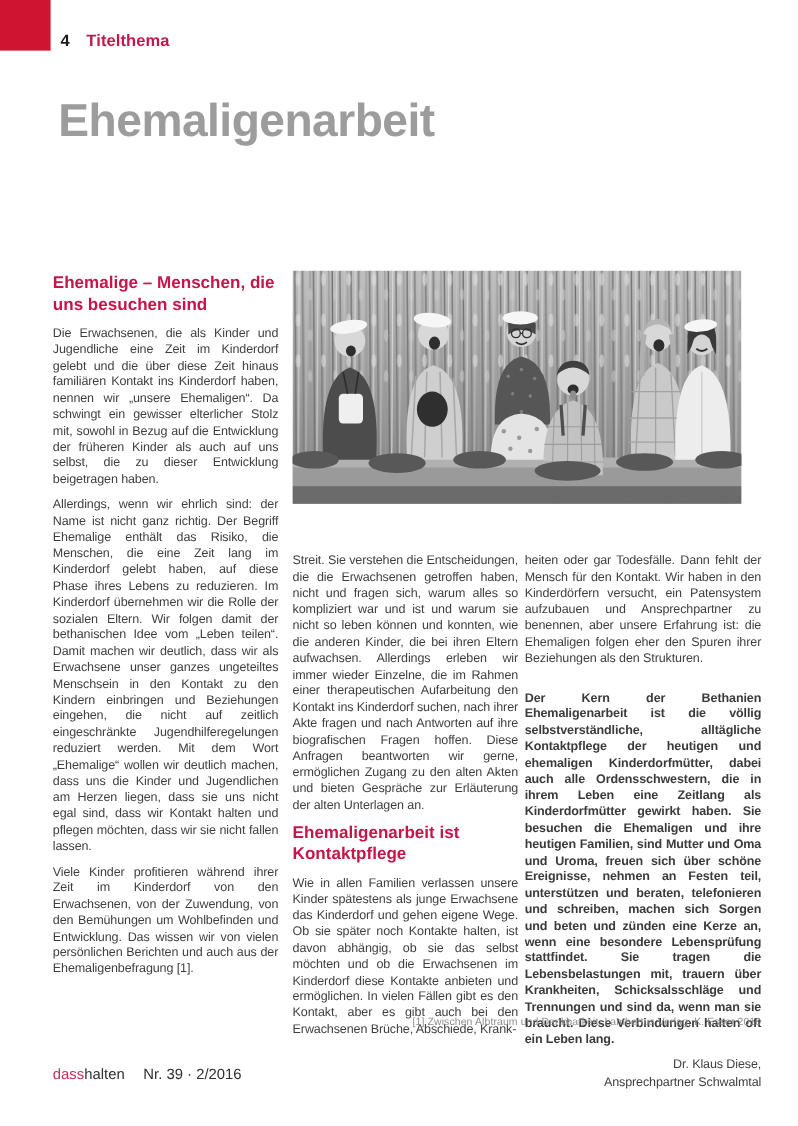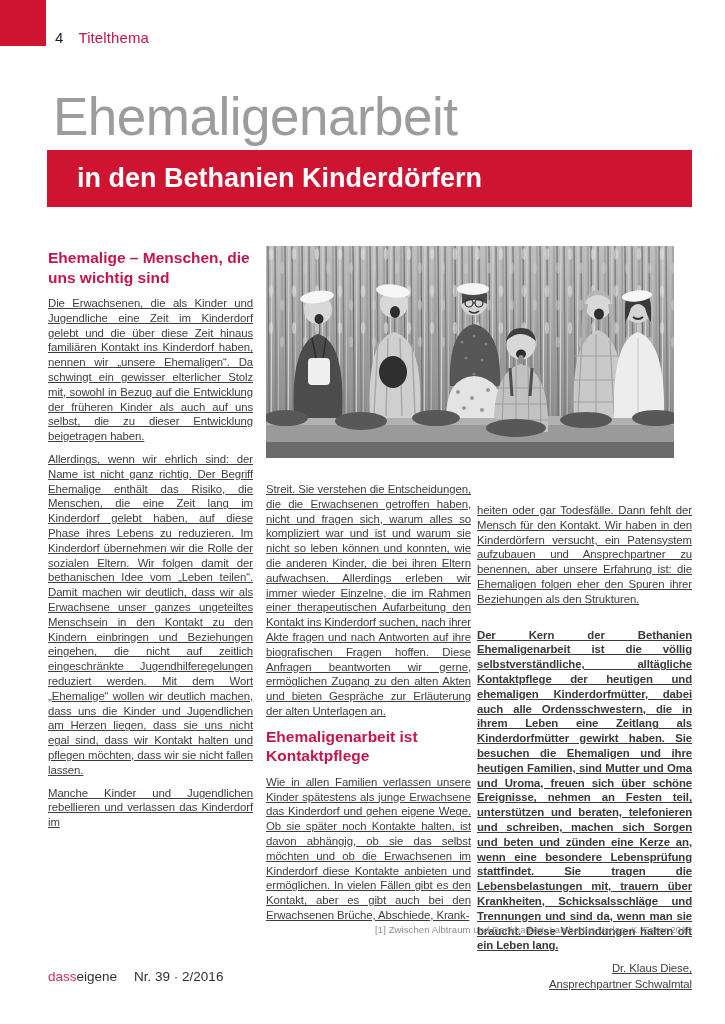--- a/index.html
+++ b/index.html
@@ -1,46 +1,46 @@
 <!DOCTYPE html>
 <html lang="de"><head>
 <meta charset="utf-8">
 <style>
   html,body { margin:0; padding:0; background:#ffffff; }
   .page {
     position:relative; width:725px; height:1024px; background:#ffffff;
     font-family:"Liberation Sans", sans-serif; overflow:hidden;
   }
   .corner-square { position:absolute; left:0; top:0; width:46px; height:46px; background:#ce1430; }
-  .kicker { position:absolute; left:55px; top:29px; font-size:15px; font-weight:normal; letter-spacing:0.1px; }
+  .kicker { position:absolute; left:55px; top:29px; font-size:15px; font-weight:bold; letter-spacing:0.1px; }
   .kicker .num { color:#1b1b1b; margin-right:15px; }
   .kicker .sec { color:#c31649; }
   .main-title {
-    position:absolute; left:53px; top:86px; font-size:53px; font-weight:normal;
+    position:absolute; left:53px; top:86px; font-size:42px; font-weight:bold;
     color:#9c9c9c; letter-spacing:-0.5px; white-space:nowrap;
   }
   .banner {
     position:absolute; left:47px; top:150px; width:645px; height:57px;
     background:#ce1430; color:#ffffff; font-size:27px; font-weight:bold;
     line-height:57px; padding-left:30px; box-sizing:border-box; white-space:nowrap;
   }
   .photo-frame { position:absolute; left:266px; top:246px; width:408px; height:212px; }
   .photo-frame svg { display:block; }
   .col {
     position:absolute; font-size:11.4px; line-height:14.8px; color:#3e3e3e;
     text-align:justify; letter-spacing:-0.1px; hyphens:auto; overflow-wrap:break-word;
   }
-  .col p { margin:0 0 8px 0;text-decoration:underline; }
+  .col p { margin:0 0 8px 0; }
   .col h2 {
     font-size:15.5px; line-height:19.5px; color:#c31649; font-weight:bold;
     margin:0 0 9px 0; text-align:left; letter-spacing:0;
   }
   .col h2.later { }
   .col1 { left:48px;  top:248px; width:205px; }
-  .col2 { left:266px; top:482px; width:205px; }
+  .col2 { left:266px; top:503px; width:205px; }
   .col3 { left:477px; top:503px; width:215px; }
   .bold-para { font-weight:bold; color:#3a3a3a; margin-top:21px !important; }
   .signature { margin-top:25px; text-align:right; line-height:15.5px; }
   .footer-left { position:absolute; left:48px; top:969px; font-size:13.5px; color:#2f2f2f; }
   .footer-left .red { color:#c4315b; }
   .footer-left .issue { margin-left:5px;padding-left:12px; }
   .footer-right { position:absolute; right:33px; top:924px; font-size:9.5px; color:#8c8c8c; letter-spacing:0.1px; }
 </style>
 </head>
 <body>
@@ -48,21 +48,20 @@
 <div class="page">
 
   <div class="corner-square"></div>
 
   <div class="kicker">
     <span class="num">4</span><span class="sec">Titelthema</span>
   </div>
 
   <div class="main-title">Ehemaligenarbeit</div>
 
-  <div class="banner">in den Bethanien Kinderdörfern</div>
 
   <div class="photo-frame">
     <svg width="408" height="212" viewBox="0 0 408 212" xmlns="http://www.w3.org/2000/svg">
       <defs>
         <linearGradient id="bgGrad" x1="0" x2="0" y1="0" y2="1">
           <stop offset="0" stop-color="#bdbdbd"></stop>
           <stop offset="0.75" stop-color="#8f8f8f"></stop>
           <stop offset="1" stop-color="#7a7a7a"></stop>
         </linearGradient>
         <pattern id="stalks" width="17" height="212" patternUnits="userSpaceOnUse">
@@ -173,40 +172,40 @@
         <ellipse cx="95" cy="175" rx="26" ry="9"></ellipse>
         <ellipse cx="170" cy="172" rx="24" ry="8"></ellipse>
         <ellipse cx="250" cy="182" rx="30" ry="9"></ellipse>
         <ellipse cx="320" cy="174" rx="26" ry="8"></ellipse>
         <ellipse cx="390" cy="172" rx="24" ry="8"></ellipse>
       </g>
     </svg>
   </div>
 
   <div class="col col1">
-    <h2>Ehemalige – Menschen, die uns wichtig sind</h2>
+    <h2>Ehemalige – Menschen, die uns besuchen sind</h2>
     <p>Die Erwachsenen, die als Kinder und Jugendliche eine Zeit im Kinderdorf gelebt und die über diese Zeit hinaus familiären Kontakt ins Kinderdorf haben, nennen wir „unsere Ehemaligen“. Da schwingt ein gewisser elterlicher Stolz mit, sowohl in Bezug auf die Entwicklung der früheren Kinder als auch auf uns selbst, die zu dieser Entwicklung beigetragen haben.</p>
     <p>Allerdings, wenn wir ehrlich sind: der Name ist nicht ganz richtig. Der Begriff Ehemalige enthält das Risiko, die Menschen, die eine Zeit lang im Kinderdorf gelebt haben, auf diese Phase ihres Lebens zu reduzieren. Im Kinderdorf übernehmen wir die Rolle der sozialen Eltern. Wir folgen damit der bethanischen Idee vom „Leben teilen“. Damit machen wir deutlich, dass wir als Erwachsene unser ganzes ungeteiltes Menschsein in den Kontakt zu den Kindern einbringen und Beziehungen eingehen, die nicht auf zeitlich eingeschränkte Jugendhilferegelungen reduziert werden. Mit dem Wort „Ehemalige“ wollen wir deutlich machen, dass uns die Kinder und Jugendlichen am Herzen liegen, dass sie uns nicht egal sind, dass wir Kontakt halten und pflegen möchten, dass wir sie nicht fallen lassen.</p>
-    <p>Manche Kinder und Jugendlichen rebellieren und verlassen das Kinderdorf im</p>
+    <p>Viele Kinder profitieren während ihrer Zeit im Kinderdorf von den Erwachsenen, von der Zuwendung, von den Bemühungen um Wohlbefinden und Entwicklung. Das wissen wir von vielen persönlichen Berichten und auch aus der Ehemaligenbefragung [1].</p>
   </div>
 
   <div class="col col2">
     <p>Streit. Sie verstehen die Entscheidungen, die die Erwachsenen getroffen haben, nicht und fragen sich, warum alles so kompliziert war und ist und warum sie nicht so leben können und konnten, wie die anderen Kinder, die bei ihren Eltern aufwachsen. Allerdings erleben wir immer wieder Einzelne, die im Rahmen einer therapeutischen Aufarbeitung den Kontakt ins Kinderdorf suchen, nach ihrer Akte fragen und nach Antworten auf ihre biografischen Fragen hoffen. Diese Anfragen beantworten wir gerne, ermöglichen Zugang zu den alten Akten und bieten Gespräche zur Erläuterung der alten Unterlagen an.</p>
     <h2 class="later">Ehemaligenarbeit ist Kontaktpflege</h2>
     <p>Wie in allen Familien verlassen unsere Kinder spätestens als junge Erwachsene das Kinderdorf und gehen eigene Wege. Ob sie später noch Kontakte halten, ist davon abhängig, ob sie das selbst möchten und ob die Erwachsenen im Kinderdorf diese Kontakte anbieten und ermöglichen. In vielen Fällen gibt es den Kontakt, aber es gibt auch bei den Erwachsenen Brüche, Abschiede, Krank-</p>
   </div>
 
   <div class="col col3">
     <p>heiten oder gar Todesfälle. Dann fehlt der Mensch für den Kontakt. Wir haben in den Kinderdörfern versucht, ein Patensystem aufzubauen und Ansprechpartner zu benennen, aber unsere Erfahrung ist: die Ehemaligen folgen eher den Spuren ihrer Beziehungen als den Strukturen.</p>
     <p class="bold-para">Der Kern der Bethanien Ehemaligenarbeit ist die völlig selbstverständliche, alltägliche Kontaktpflege der heutigen und ehemaligen Kinderdorfmütter, dabei auch alle Ordensschwestern, die in ihrem Leben eine Zeitlang als Kinderdorfmütter gewirkt haben. Sie besuchen die Ehemaligen und ihre heutigen Familien, sind Mutter und Oma und Uroma, freuen sich über schöne Ereignisse, nehmen an Festen teil, unterstützen und beraten, telefonieren und schreiben, machen sich Sorgen und beten und zünden eine Kerze an, wenn eine besondere Lebensprüfung stattfindet. Sie tragen die Lebensbelastungen mit, trauern über Krankheiten, Schicksalsschläge und Trennungen und sind da, wenn man sie braucht. Diese Verbindungen halten oft ein Leben lang.</p>
     <p class="signature">
       <span>Dr. Klaus Diese,</span><br>
       <span>Ansprechpartner Schwalmtal</span>
     </p>
   </div>
 
   <div class="footer-left">
-    <span class="red">dass</span><span>eigene</span><span class="issue">Nr. 39 · 2/2016</span>
+    <span class="red">dass</span><span>halten</span><span class="issue">Nr. 39 · 2/2016</span>
   </div>
 
   <div class="footer-right">[1] Zwischen Albtraum und Dankbarkeit. Lambertus Verlag. K. Esser 2010</div>
 
 </div>
 
 </body></html>

